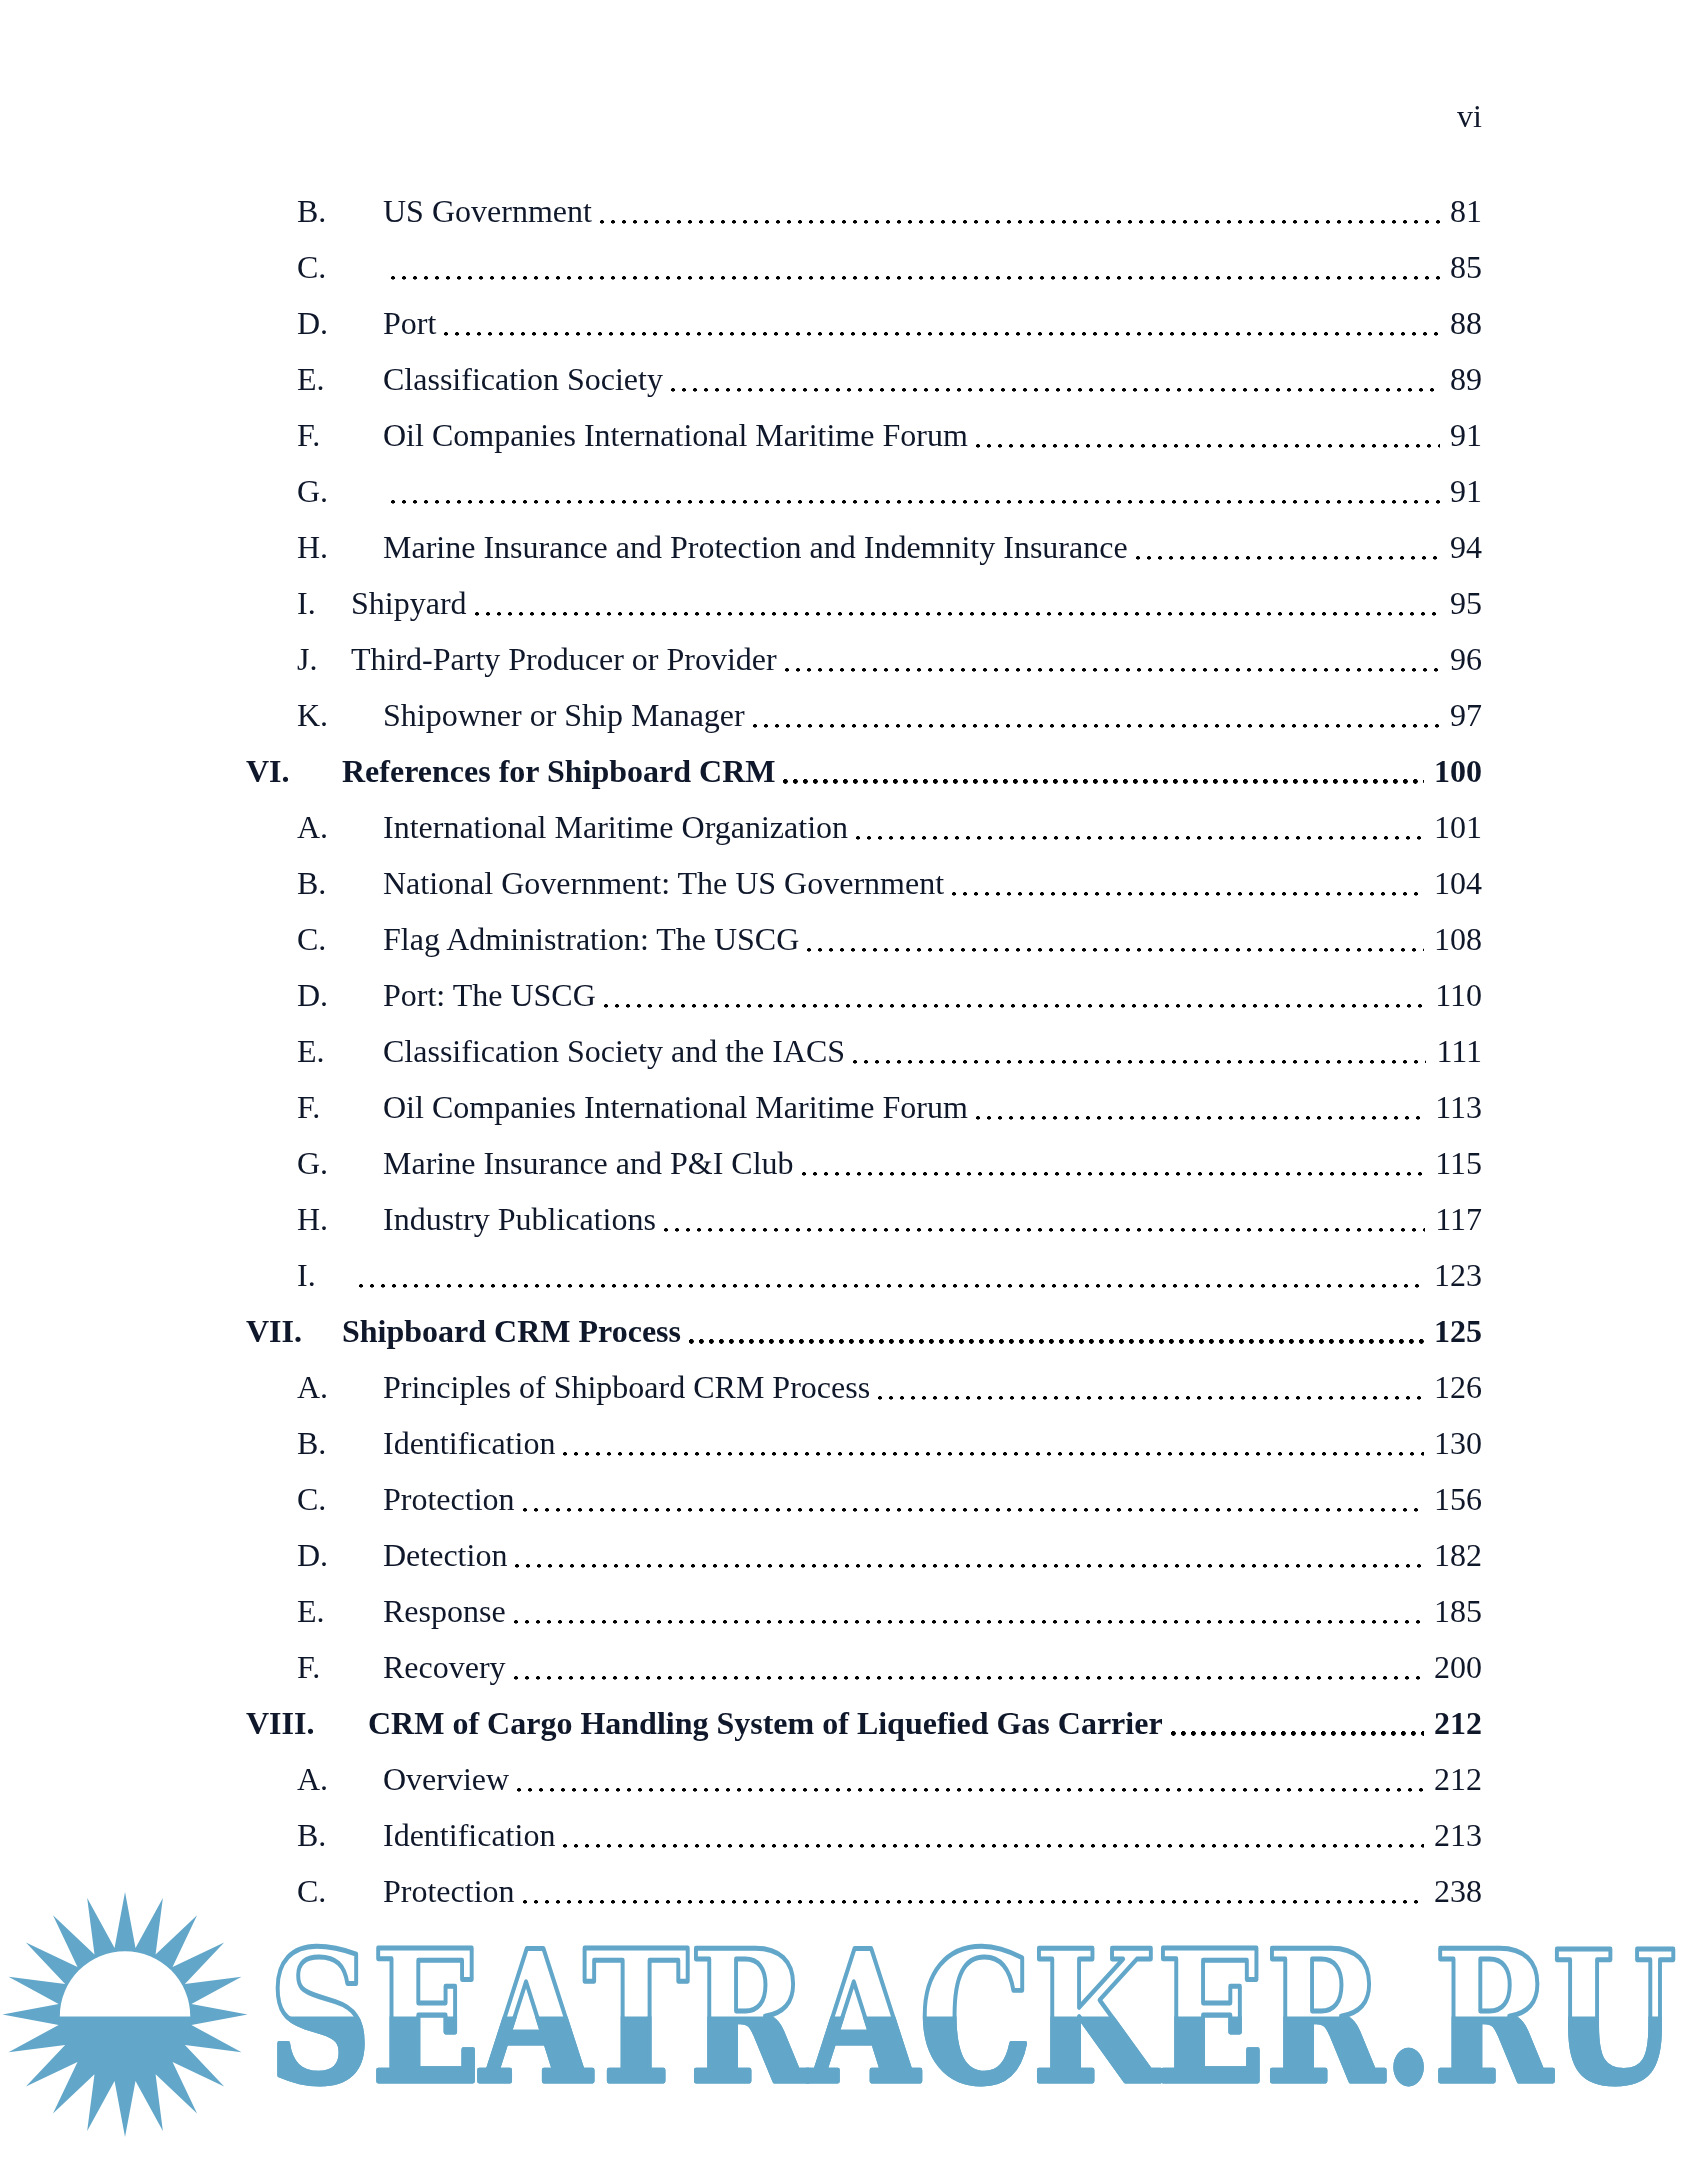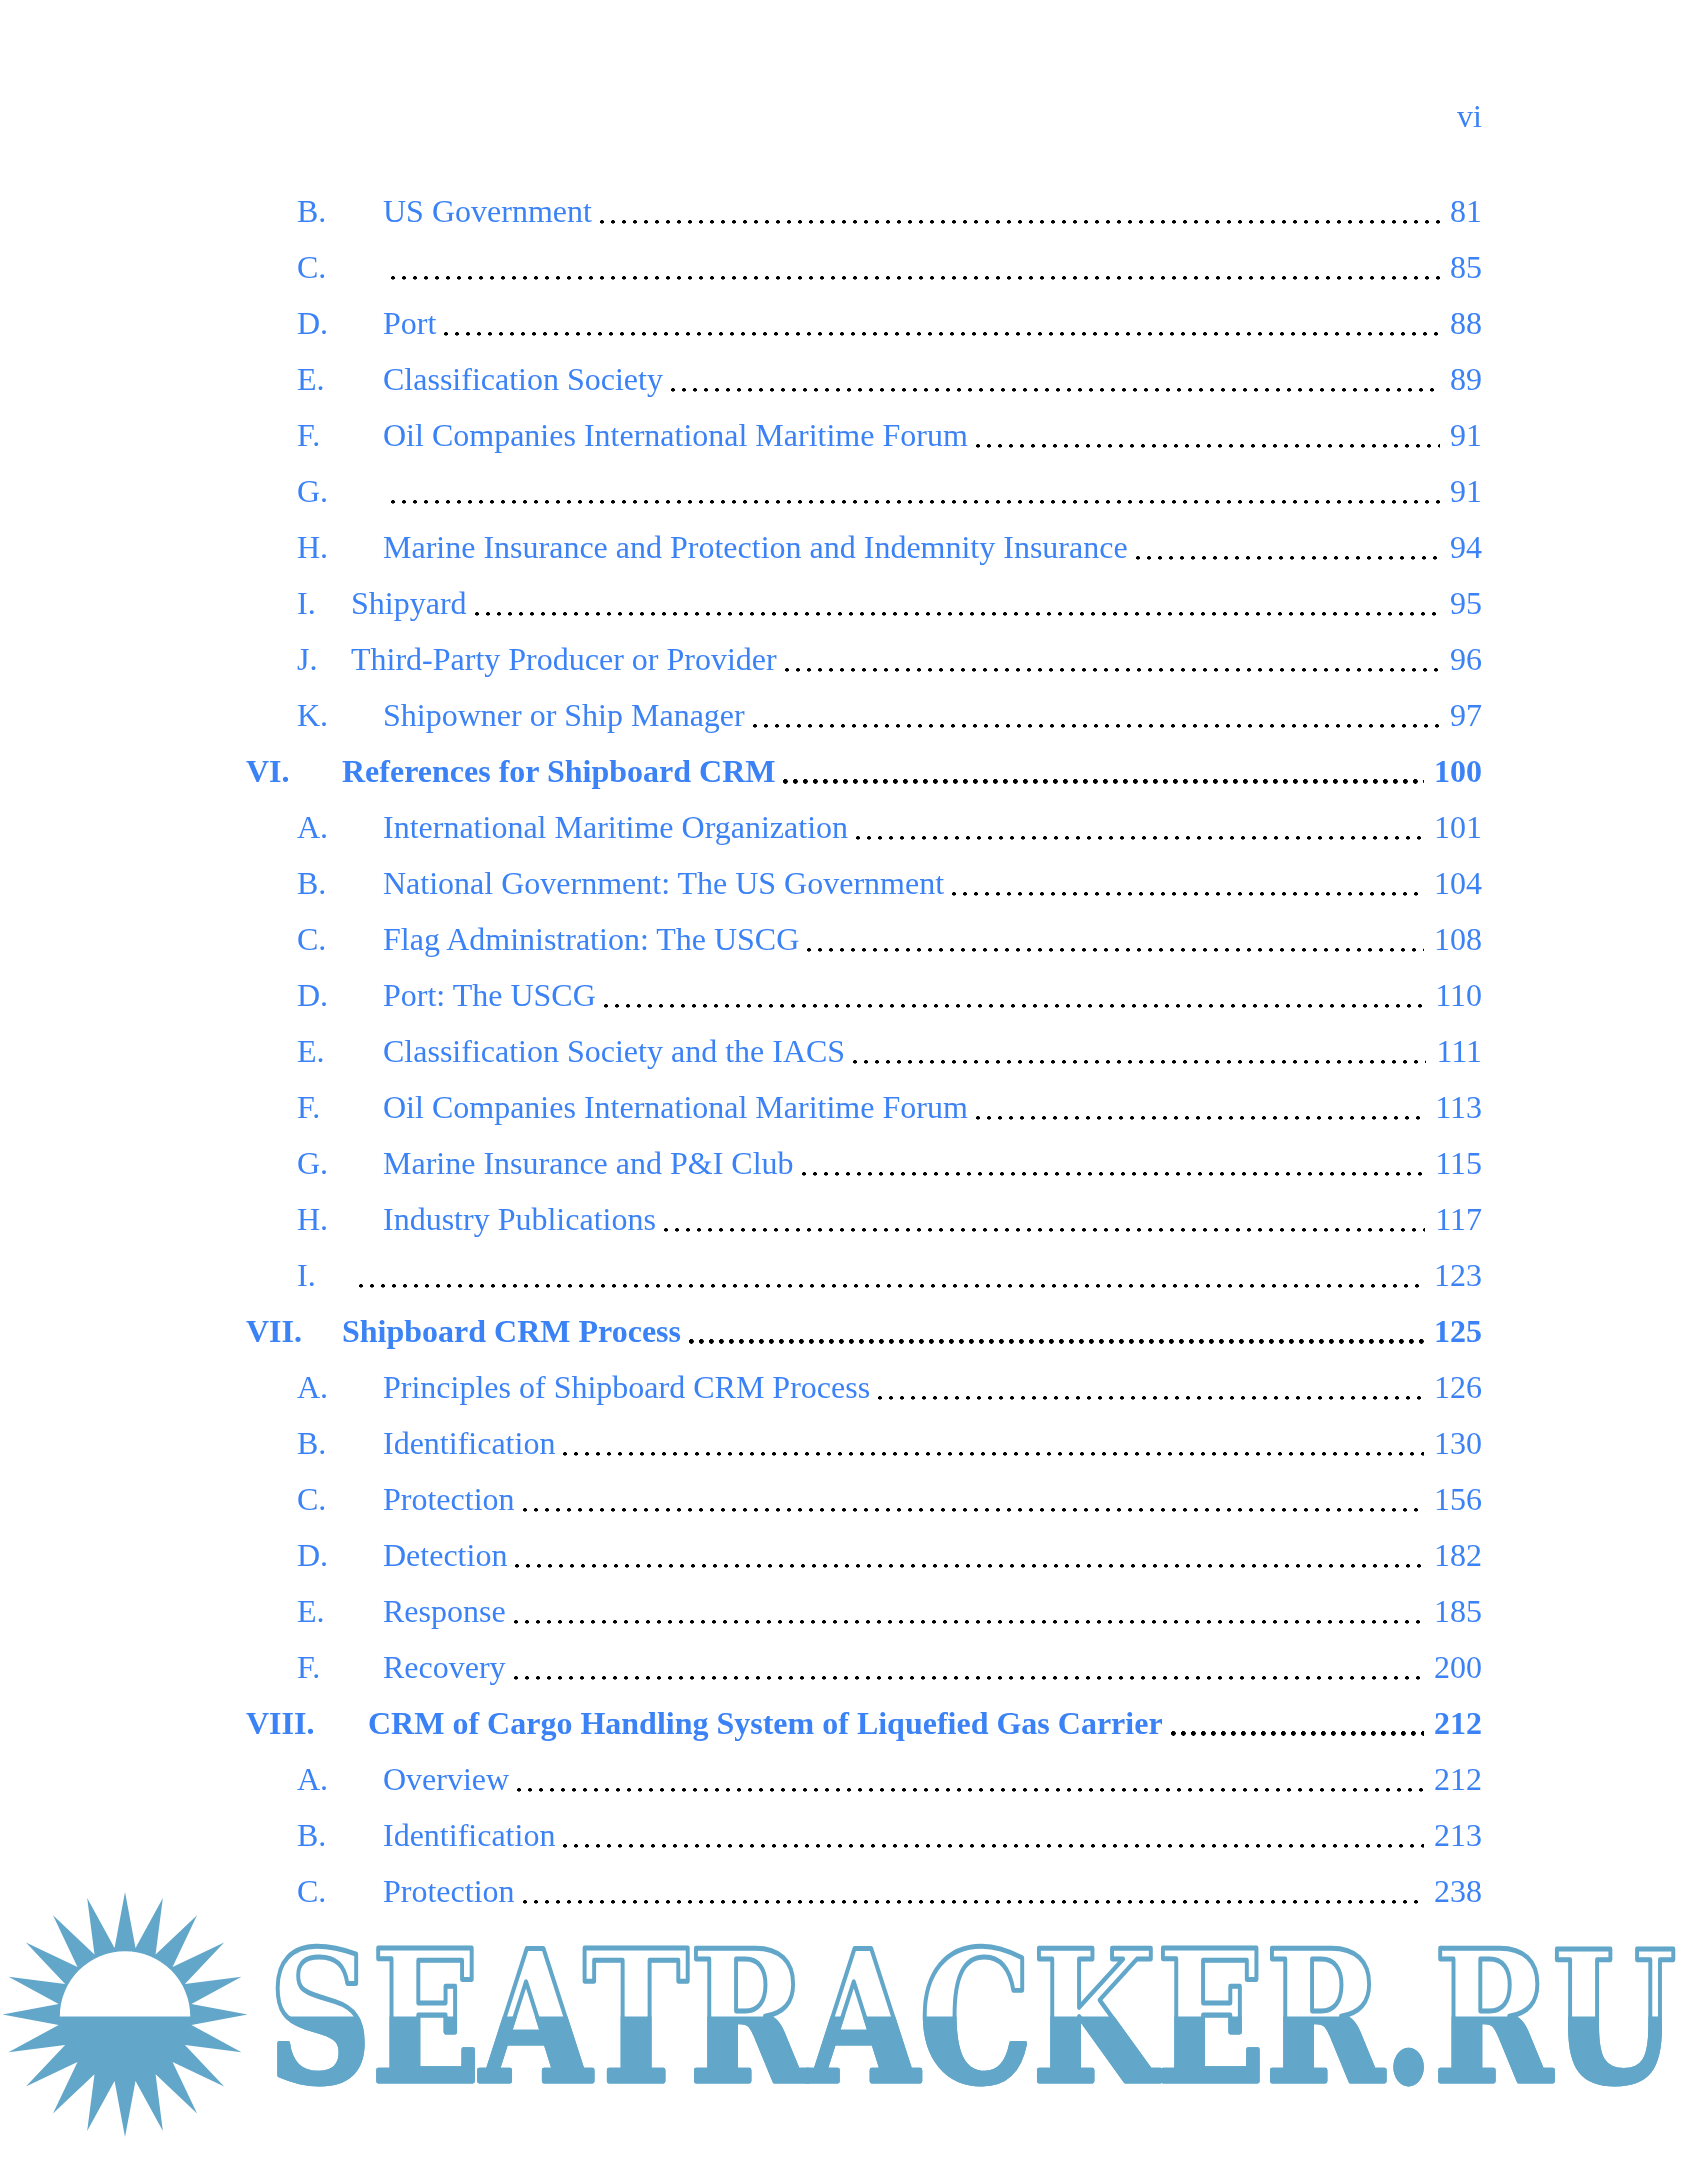--- a/index.html
+++ b/index.html
@@ -2,21 +2,21 @@
 <html><head>
 <meta charset="utf-8">
 <style>
   html,body{margin:0;padding:0;background:#ffffff;}
   .page{
     position:relative;
     width:1683px;height:2178px;
     background:#ffffff;
     overflow:hidden;
     font-family:"Liberation Serif","DejaVu Serif",serif;
-    color:#3b82f6;
+    color:#0f172a;
   }
   .page-number{
     position:absolute;top:100px;left:0;width:1482px;
     text-align:right;font-size:32px;line-height:1;
   }
   .toc{position:absolute;top:183px;left:0;width:1482px;}
   .row{
     display:flex;align-items:stretch;
     height:56px;line-height:56px;
     font-size:32px;white-space:nowrap;

